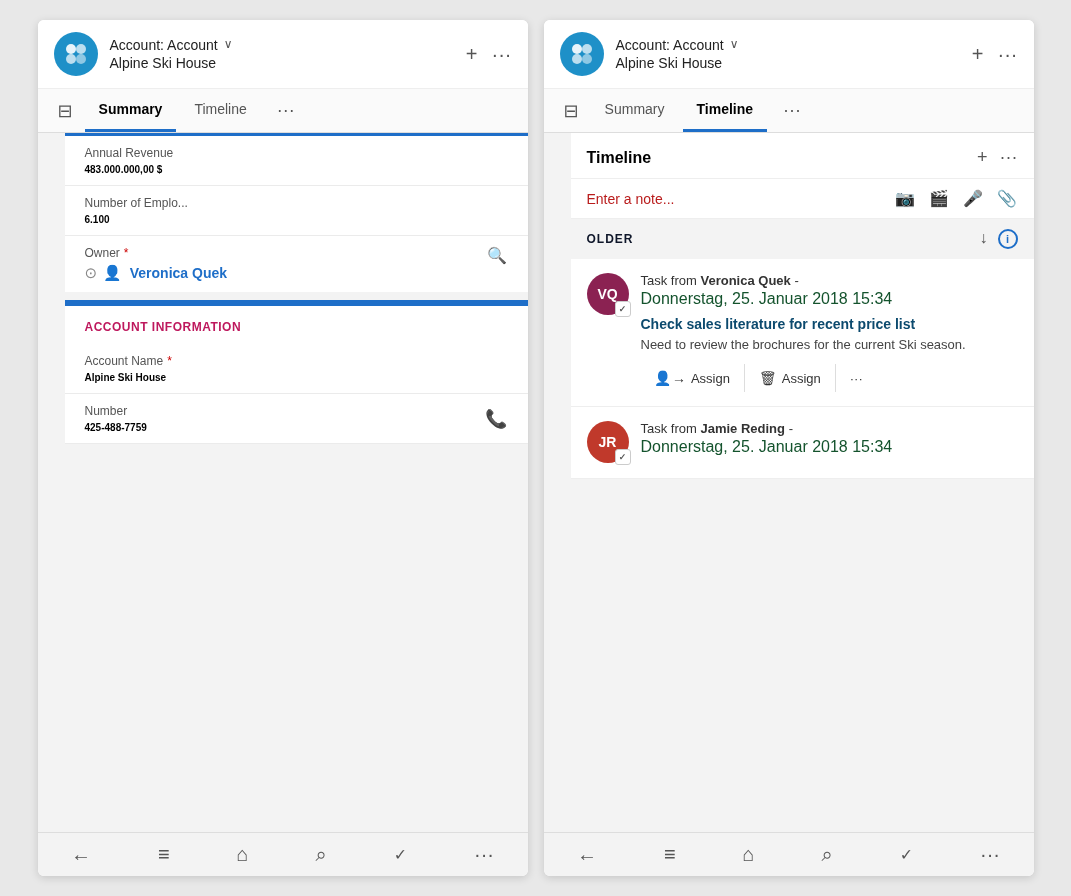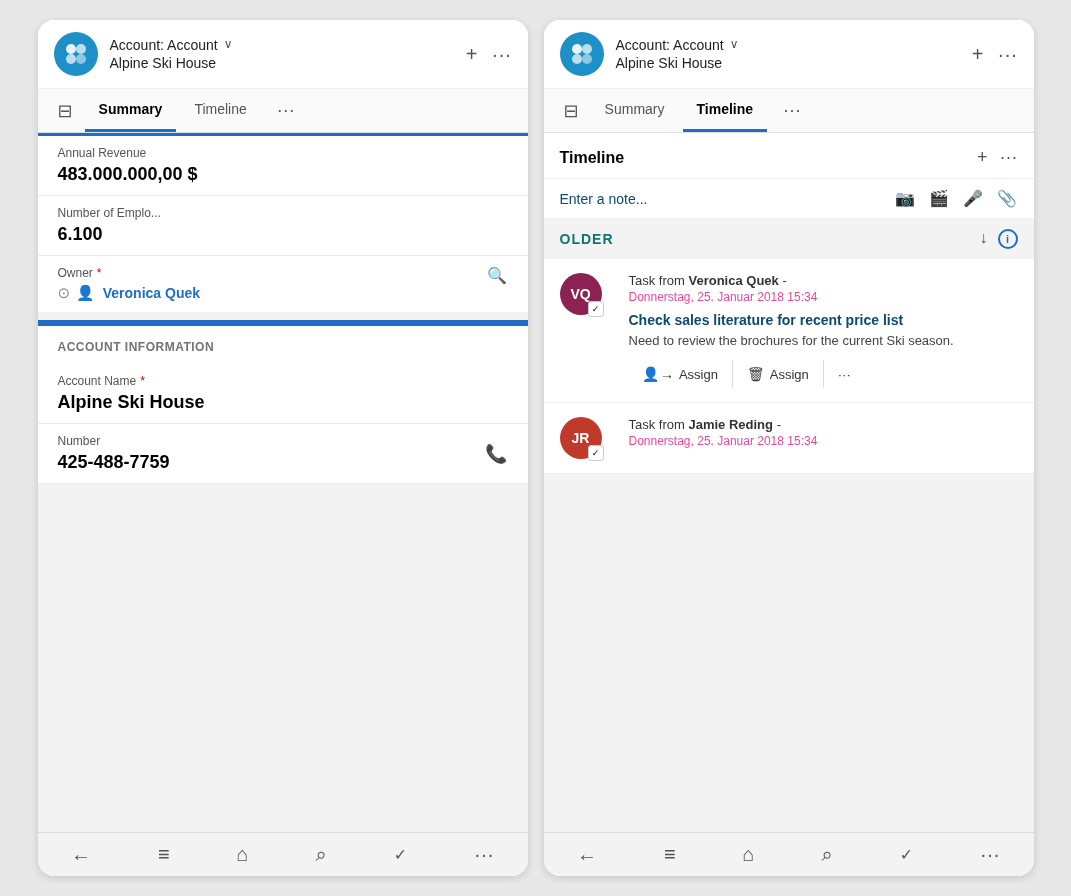--- a/index.html
+++ b/index.html
@@ -11,21 +11,21 @@
       display: flex;
       align-items: center;
       justify-content: center;
       gap: 16px;
       padding: 20px;
     }
     .panel {
       width: 490px;
       height: 856px;
       background: #fff;
-      border-radius: 16px;
+      border-radius: 6px;
       box-shadow: 0 2px 8px rgba(0,0,0,0.15);
       display: flex;
       flex-direction: column;
       overflow: hidden;
     }
     
     .app-header {
       display: flex;
       align-items: center;
       padding: 12px 16px;
@@ -95,20 +95,21 @@
       font-size: 18px;
       color: #555;
       cursor: pointer;
       margin-left: 4px;
     }
     
     .content-area {
       flex: 1;
       overflow-y: auto;
       background: #f3f3f3;
+      padding-left: 27px;
     }
     
     .section-card {
       background: #fff;
       margin-bottom: 8px;
       border-top: 3px solid #1e6ec8;
     }
     .field-row {
       padding: 10px 20px;
       border-bottom: 1px solid #ebebeb;
@@ -116,40 +117,40 @@
     .field-label {
       font-size: 12px;
       color: #555;
       margin-bottom: 4px;
       display: flex;
       align-items: center;
       gap: 4px;
     }
     .required-star { color: #c00; font-size: 12px; }
     .field-value {
-      font-size: 18px;
+      font-size: 10px;
       font-weight: 600;
       color: #000;
     }
     .owner-row {
       display: flex;
       align-items: flex-start;
       justify-content: space-between;
       padding: 10px 20px;
     }
     .owner-inner { display: flex; align-items: center; gap: 8px; }
     .owner-icons { display: flex; align-items: center; gap: 6px; color: #888; font-size: 15px; }
     .owner-name { color: #1e6ec8; font-size: 14px; font-weight: 600; }
     .search-icon-btn { color: #888; font-size: 16px; cursor: pointer; }
     
     .section-header {
       padding: 14px 20px 10px;
       font-size: 12px;
       font-weight: 700;
-      color: #737373;
+      color: #be185d;
       letter-spacing: 0.5px;
       background: #fff;
       border-top: 3px solid #1e6ec8;
       text-transform: uppercase;
     }
     
     .bottom-nav {
       display: flex;
       align-items: center;
       justify-content: space-around;
@@ -181,30 +182,30 @@
     }
     .timeline-title-actions { display: flex; gap: 12px; align-items: center; color: #555; font-size: 18px; }
     .note-input-row {
       padding: 10px 16px;
       border-bottom: 1px solid #eee;
       background: #fff;
       display: flex;
       align-items: center;
       justify-content: space-between;
     }
-    .note-placeholder { color: #0c4a6e; font-size: 14px; }
+    .note-placeholder { color: #b91c1c; font-size: 14px; }
     .note-icons { display: flex; gap: 14px; color: #555; font-size: 16px; }
     .older-row {
       padding: 10px 16px;
       display: flex;
       align-items: center;
       justify-content: space-between;
       background: #f3f3f3;
     }
-    .older-label { font-size: 14px; color: #0f766e; font-weight: 600; letter-spacing: 1px; }
+    .older-label { font-size: 12px; color: #0f172a; font-weight: 600; letter-spacing: 1px; }
     .older-actions { display: flex; gap: 10px; color: #555; font-size: 16px; }
     .older-actions .info-circle { 
       width: 20px; height: 20px; border-radius: 50%; border: 2px solid #1e6ec8; 
       color: #1e6ec8; display: flex; align-items: center; justify-content: center; 
       font-size: 11px; font-weight: 700;
     }
     
     .timeline-item {
       background: #fff;
       padding: 14px 16px;
@@ -235,24 +236,24 @@
       height: 16px;
       background: #fff;
       border-radius: 3px;
       border: 1px solid #ccc;
       display: flex;
       align-items: center;
       justify-content: center;
       font-size: 9px;
       color: #555;
     }
-    .timeline-content { flex: 1; margin-left: 15px; }
+    .timeline-content { flex: 1; }
     .task-from-line { font-size: 13px; color: #333; margin-bottom: 2px; }
     .task-from-line strong { font-weight: 600; }
-    .task-date { font-size: 12px; color: #ec4899; margin-bottom: 8px; }
+    .task-date { font-size: 16px; color: #14532d; margin-bottom: 8px; }
     .task-title { font-size: 14px; font-weight: 700; color: #0c4a6e; margin-bottom: 4px; }
     .task-desc { font-size: 13px; color: #444; margin-bottom: 10px; line-height: 1.4; }
     .task-actions { display: flex; align-items: center; gap: 0; }
     .task-action-btn {
       padding: 6px 14px;
       font-size: 13px;
       color: #333;
       border: none;
       background: transparent;
       cursor: pointer;

